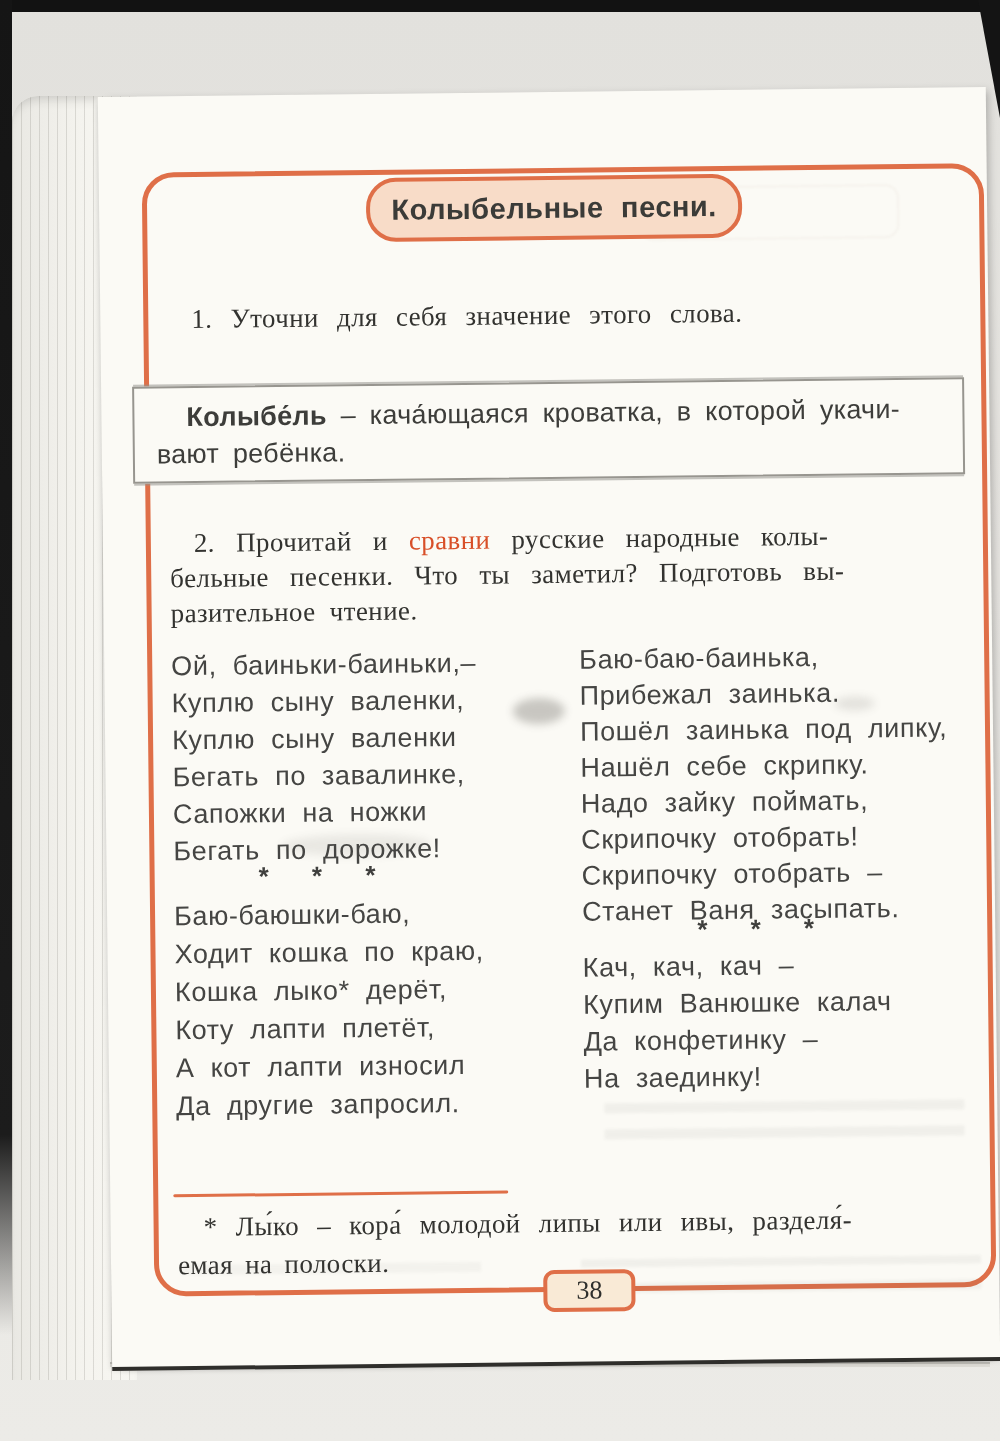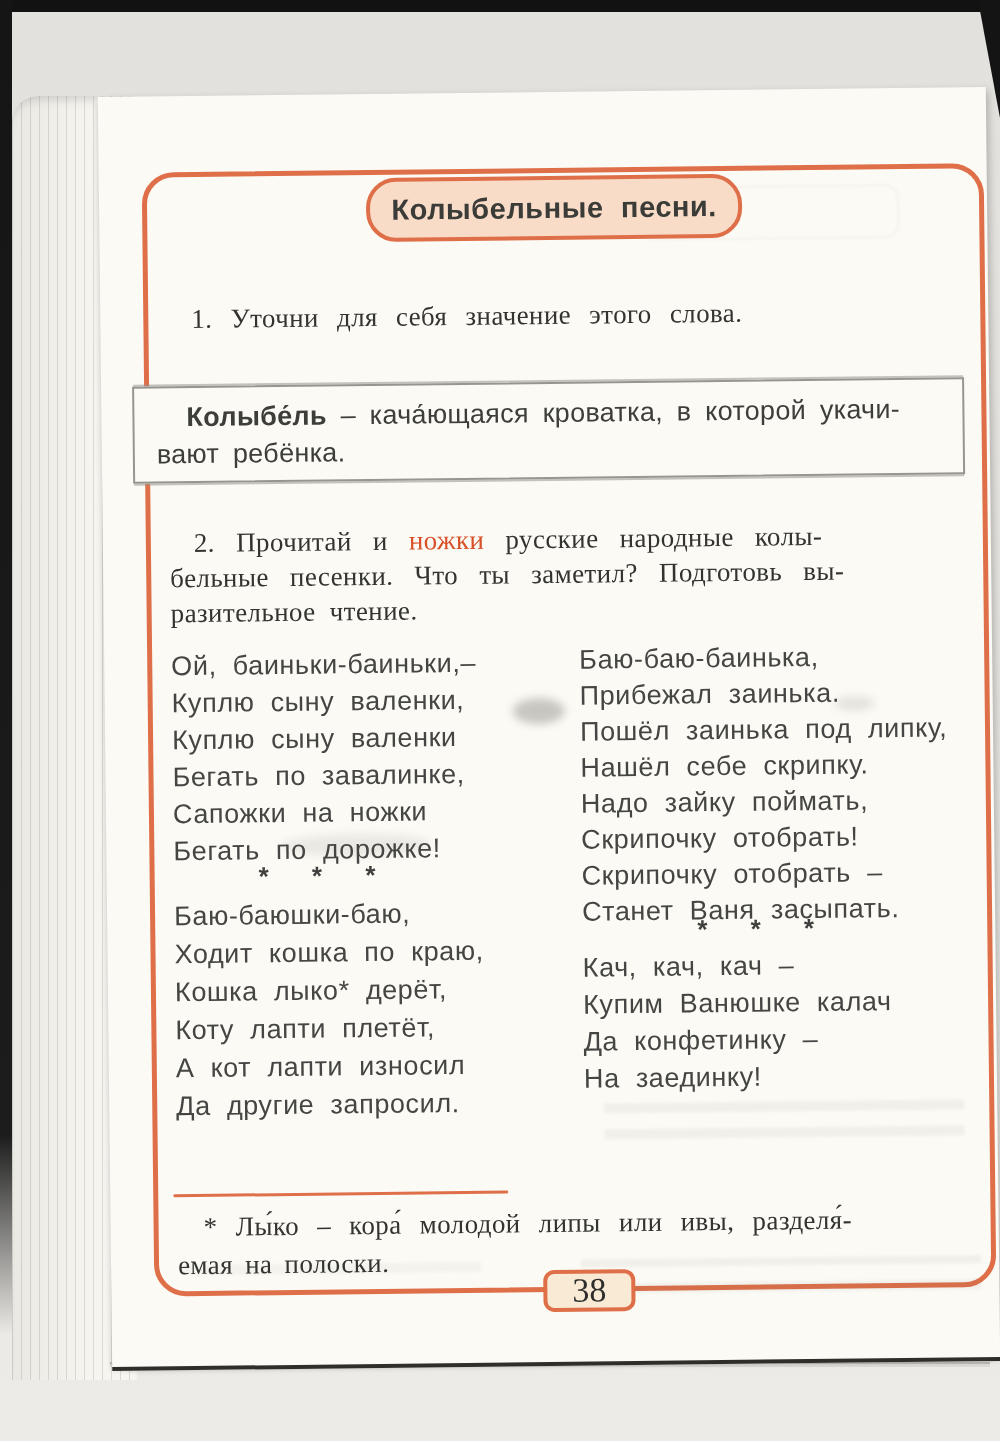--- a/index.html
+++ b/index.html
@@ -70,21 +70,21 @@
   .sep-right{left:590px;top:824px;}
 
   .foot-rule{left:63px;top:1098px;width:335px;height:3px;background:var(--frame);border-radius:2px;}
   .footnote{left:67px;top:1112px;line-height:38px;}
   .footnote .s-line{word-spacing:11px;letter-spacing:0.4px;}
   .footnote .s-line.first{padding-left:26px;}
   .footnote .s-line.last{word-spacing:5px;}
 
   .page-num-box{left:432px;top:1178px;width:92px;height:42px;background:var(--number_fill);
       border:4px solid var(--frame);border-radius:11px;display:flex;align-items:center;justify-content:center;z-index:5;}
-  .page-num-box span{font-family:"Liberation Serif",serif;font-size:34px;color:#2e2e2c;}
+  .page-num-box span{font-family:"Liberation Serif",serif;font-size:26px;color:#2e2e2c;}
 
   
   .ghost{opacity:0.07;filter:blur(1.5px);background:
       repeating-linear-gradient(0deg, #6b6b66 0 10px, rgba(0,0,0,0) 10px 26px);}
   .ghost-box{left:540px;top:96px;width:260px;height:54px;border-radius:14px;border:2px solid rgba(160,130,110,0.5);opacity:0.12;filter:blur(1px);background:none;}
   .g1{left:495px;top:1008px;width:360px;height:40px;}
   .g2{left:470px;top:1168px;width:400px;height:34px;}
   .g3{left:70px;top:1165px;width:300px;height:14px;opacity:0.05;}
   .smudge{border-radius:50%;filter:blur(4px);background:#55524c;}
   .sm1{left:408px;top:606px;width:52px;height:26px;opacity:0.30;}
@@ -120,21 +120,21 @@
 
   <div class="abs def-box">
     <div class="def-line l1">
       <span class="def-term">Колыбе́ль</span><span> – кача́ющаяся кроватка, в которой укачи-</span>
     </div>
     <div class="def-line l2">вают ребёнка.</div>
   </div>
 
   <div class="abs serif task2">
     <div class="s-line first">
-      <span>2. Прочитай и </span><span class="hl">ножки</span><span> русские народные колы-</span>
+      <span>2. Прочитай и </span><span class="hl">сравни</span><span> русские народные колы-</span>
     </div>
     <div class="s-line">бельные песенки. Что ты заметил? Подготовь вы-</div>
     <div class="s-line last">разительное чтение.</div>
   </div>
 
   <div class="abs verse-col col-left1">
       <div class="vline">Ой, баиньки-баиньки,–</div>
       <div class="vline">Куплю сыну валенки,</div>
       <div class="vline">Куплю сыну валенки</div>
       <div class="vline">Бегать по завалинке,</div>

